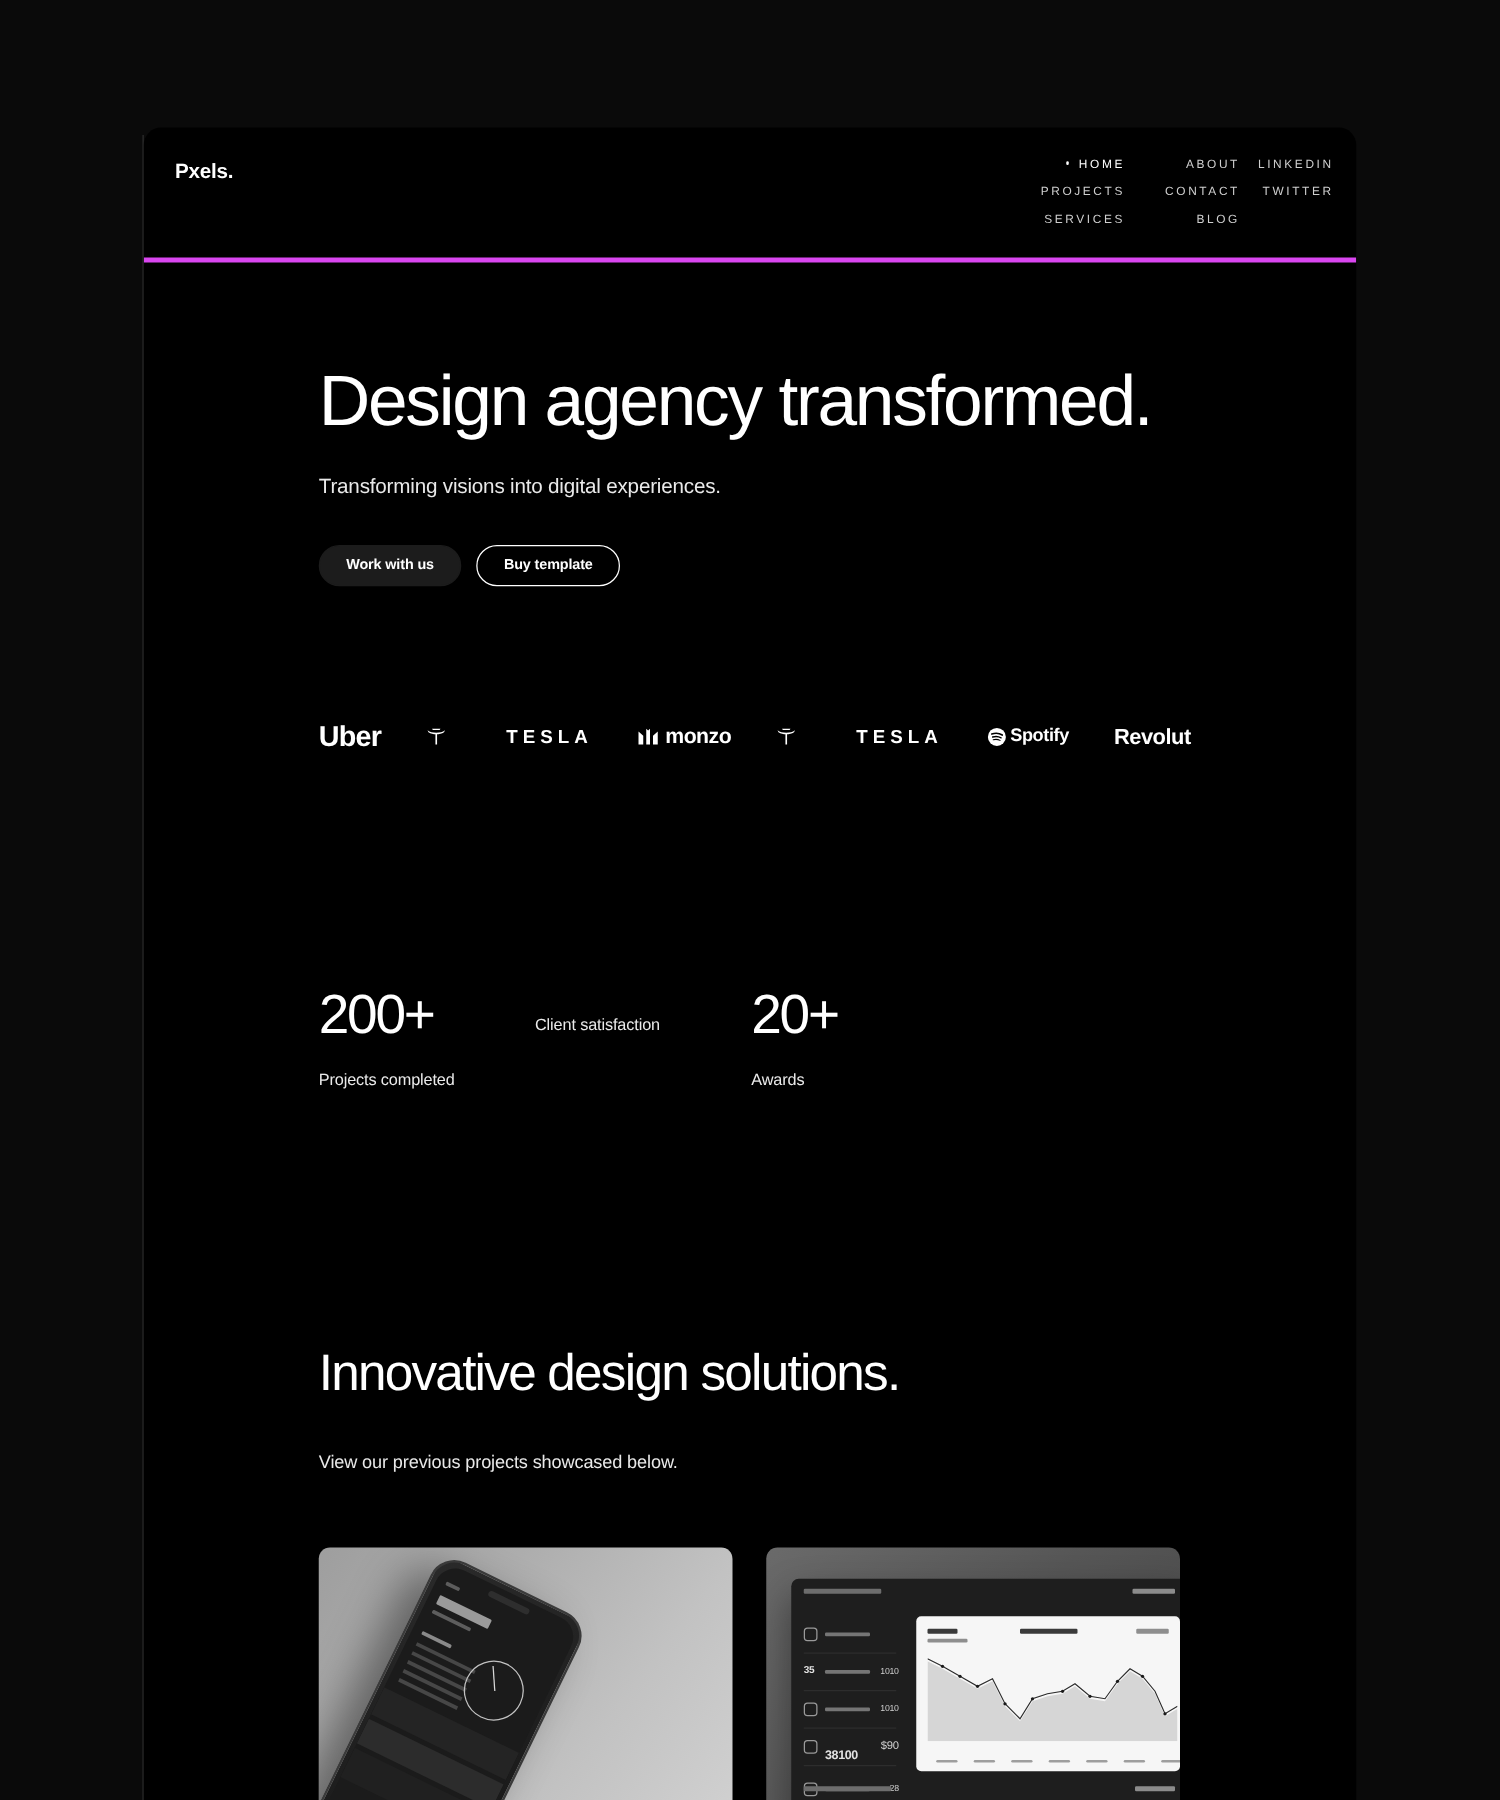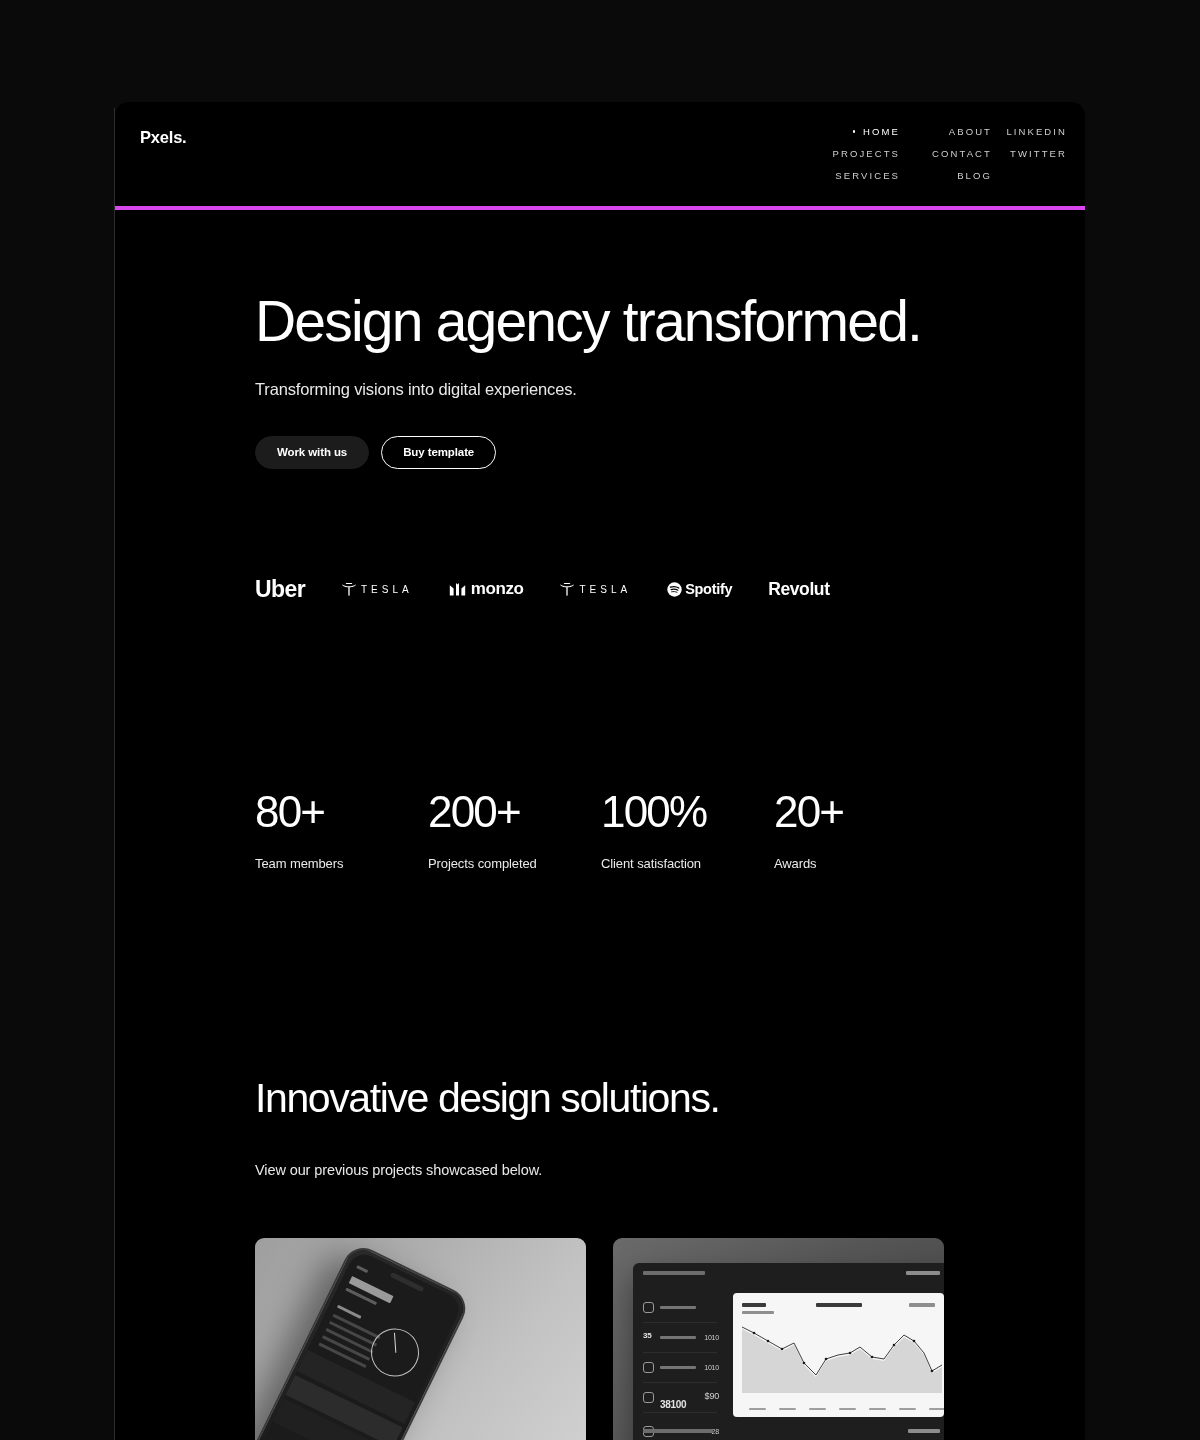--- a/index.html
+++ b/index.html
@@ -75,21 +75,21 @@
 
   
   #client-logos {
     position:absolute; left:140px; top:472px; width:700px;
     display:flex; align-items:center; gap:36px; height:30px;
   }
   .client-logo { display:flex; align-items:center; color:#fff; }
   .logo-uber { font-size:23px; font-weight:700; letter-spacing:-0.6px;text-align:center; }
   .logo-tesla { display:flex; align-items:center; gap:4px; }
   .tesla-mark { font-size:18px; font-weight:400; line-height:1; }
-  .tesla-word { font-size:10px; font-weight:400; letter-spacing:4px; }
+  .tesla-word { font-size:15px; font-weight:700; letter-spacing:4px;margin-left:44px; }
   .logo-monzo { display:flex; align-items:center; gap:5px; }
   .monzo-mark { font-size:18px; font-weight:800; line-height:1; }
   .monzo-word { font-size:17px; font-weight:700; letter-spacing:-0.4px; }
   .logo-spotify { display:flex; align-items:center; gap:3px; }
   .spotify-word { font-size:14.5px; font-weight:700; letter-spacing:-0.3px; }
   .logo-revolut { font-size:17.5px; font-weight:700; letter-spacing:-0.4px; }
 
   
   #stats-row {
     position:absolute; left:140px; top:688px; width:720px;
@@ -303,29 +303,24 @@
         <path d="M4.6 9.8 C6.4 9.3 8.5 9.5 10.0 10.3" stroke="#000" stroke-width="0.9" fill="none" stroke-linecap="round"></path>
       </svg>
       <span class="spotify-word">Spotify</span>
     </div>
 
     <div class="client-logo logo-revolut">Revolut</div>
   </section>
 
   <section id="stats-row">
     <div class="stat-item">
-      <div class="stat-value">80+</div>
-      <div class="stat-label">Team members</div>
-    </div>
-    <div class="stat-item">
       <div class="stat-value">200+</div>
       <div class="stat-label">Projects completed</div>
     </div>
     <div class="stat-item">
-      <div class="stat-value">100%</div>
       <div class="stat-label">Client satisfaction</div>
     </div>
     <div class="stat-item">
       <div class="stat-value">20+</div>
       <div class="stat-label">Awards</div>
     </div>
   </section>
 
   <section id="projects-head">
     <h2 id="projects-title">Innovative design solutions.</h2>

